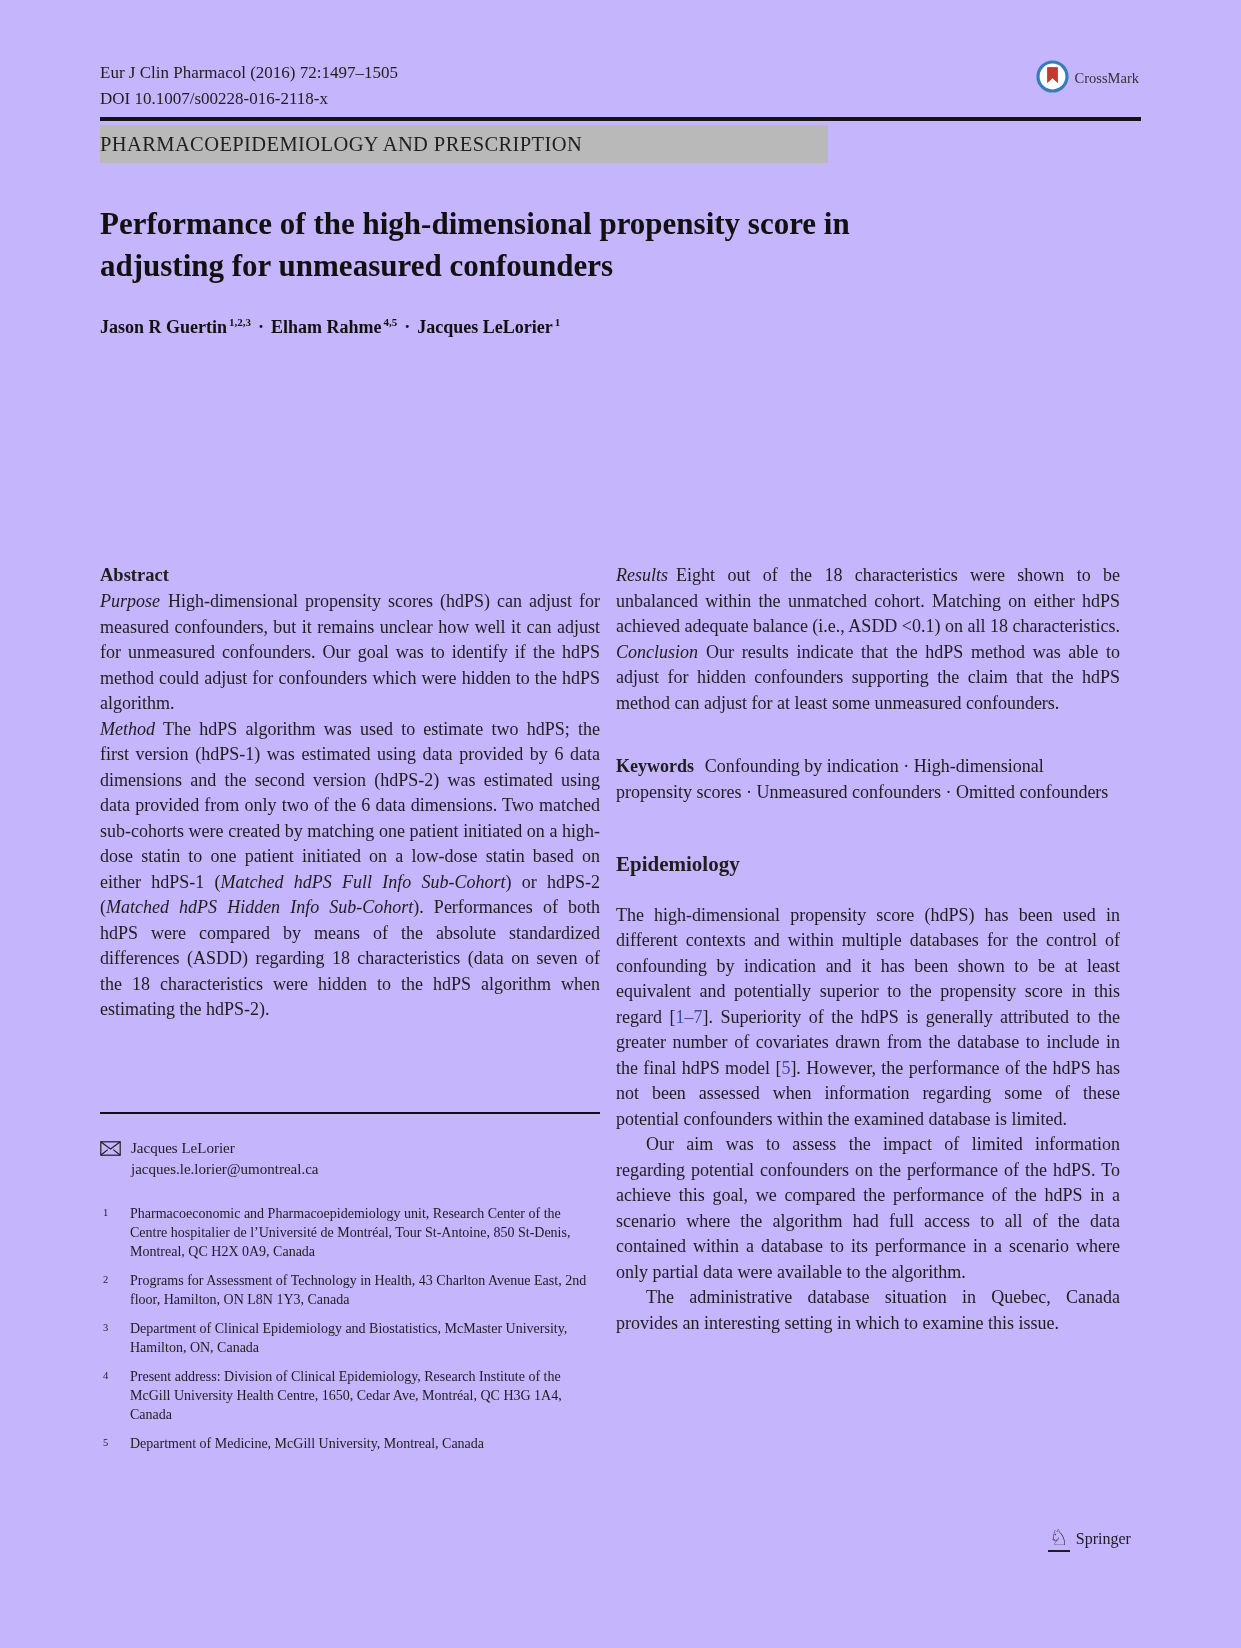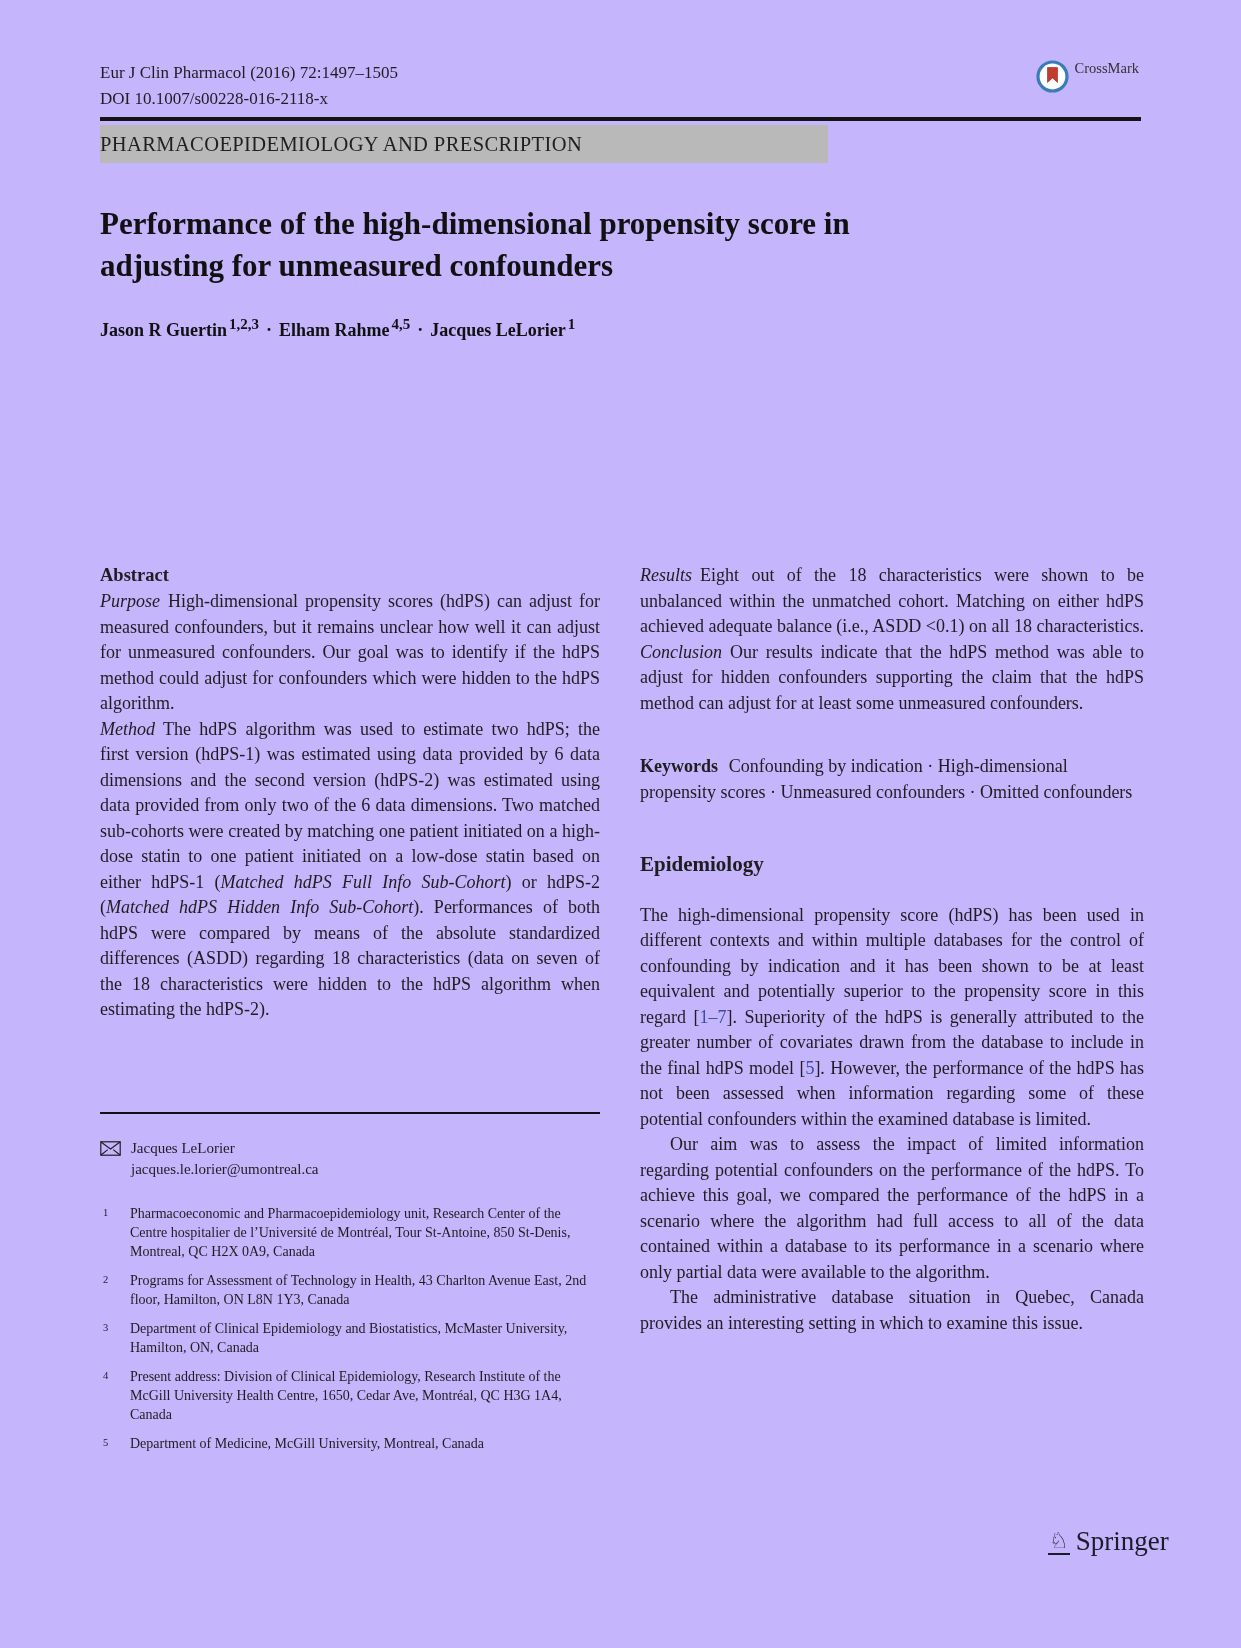--- a/index.html
+++ b/index.html
@@ -5,58 +5,58 @@
   * { margin:0; padding:0; box-sizing:border-box; }
   html,body { background:#ffffff; }
   .page {
     position:relative; width:1241px; height:1648px; margin:0 auto;
     background:#c4b5fd; overflow:hidden; color:#1e1e1e;
     font-family:"Liberation Serif", serif;
   }
   
   .topbar { position:absolute; left:100px; top:60px; width:1041px; }
   .jline { font-size:17px; line-height:26px; }
-  .crossmark { position:absolute; right:2px; top:0px; display:flex; gap:6px; cursor:pointer; }
+  .crossmark { position:absolute; right:2px; top:0px; display:flex; align-items:center; gap:6px; cursor:pointer; }
   .crossmark .cm-label { font-size:14.5px; color:#333; }
   .rule { position:absolute; left:100px; top:117px; width:1041px; height:4px; background:#141414; }
   .banner {
     position:absolute; left:100px; top:125px; width:728px; height:38px;
     background:#b9b9b9; color:#1f1f1f; font-size:20.5px; line-height:38px;
     letter-spacing:0.4px;
   }
   
   .title { position:absolute; left:100px; top:203px; width:850px; font-size:31px; line-height:42px; font-weight:700; color:#111; }
   .authors { position:absolute; left:100px; top:316px; font-size:18px; font-weight:700; color:#111; }
-  .authors sup { font-size:15px; font-weight:700; margin-left:2px; }
+  .authors sup { font-size:11px; font-weight:700; margin-left:2px; }
   .adot { margin:0 7px; font-weight:700; }
   
   .dates { position:absolute; left:100px; top:487px; font-size:15.5px; line-height:22px; color:#1e1e1e; }
   
   .col { position:absolute; top:563px; font-size:18px; line-height:25.5px; text-align:justify; }
   .col-left  { left:100px; width:500px; }
-  .col-right { left:640px; width:504px; }
+  .col-right { left:616px; width:504px; }
   .abs-h { font-size:18.5px; font-weight:700; line-height:24px; margin-bottom:2px; text-align:left; }
   .runin { font-style:italic; margin-right:0.45em; }
   .kw-label { font-weight:700; margin-right:0.6em; }
   .keywords { text-align:left; margin-top:38px; }
   .intro-h { font-size:21px; font-weight:700; margin-top:47px; margin-bottom:25px; text-align:left; }
   .indent { text-indent:30px; }
   span.italic { font-style:italic; }
   span.cite { color:#3c4da0; cursor:pointer; }
   
   .footblock { position:absolute; left:100px; top:1112px; width:500px; font-size:14px; line-height:19px; }
   .fnrule { width:500px; height:2px; background:#111; margin-bottom:24px; }
   .corr { display:flex; gap:10px; margin-bottom:24px; font-size:15px; line-height:21px; }
   .corr .env { padding-top:3px; }
   .fn { position:relative; padding-left:30px; margin-bottom:10px; }
   .fn sup { position:absolute; left:3px; top:-1px; font-size:10.5px; }
   
   .springer { position:absolute; left:1048px; top:1526px; display:flex; align-items:center; gap:6px; color:#1c1c28; }
   .knight { font-family:"DejaVu Sans", sans-serif; font-size:22px; line-height:24px; border-bottom:2px solid #1c1c28; padding:0 1px 0 1px; }
-  .sp-label { font-size:27px; }
+  .sp-label { font-size:16px; }
 </style>
 </head>
 <body>
 
 <div class="page">
 
   <header class="topbar">
     <div class="jline">Eur J Clin Pharmacol (2016) 72:1497–1505</div>
     <div class="jline">DOI 10.1007/s00228-016-2118-x</div>
     <div class="crossmark">

